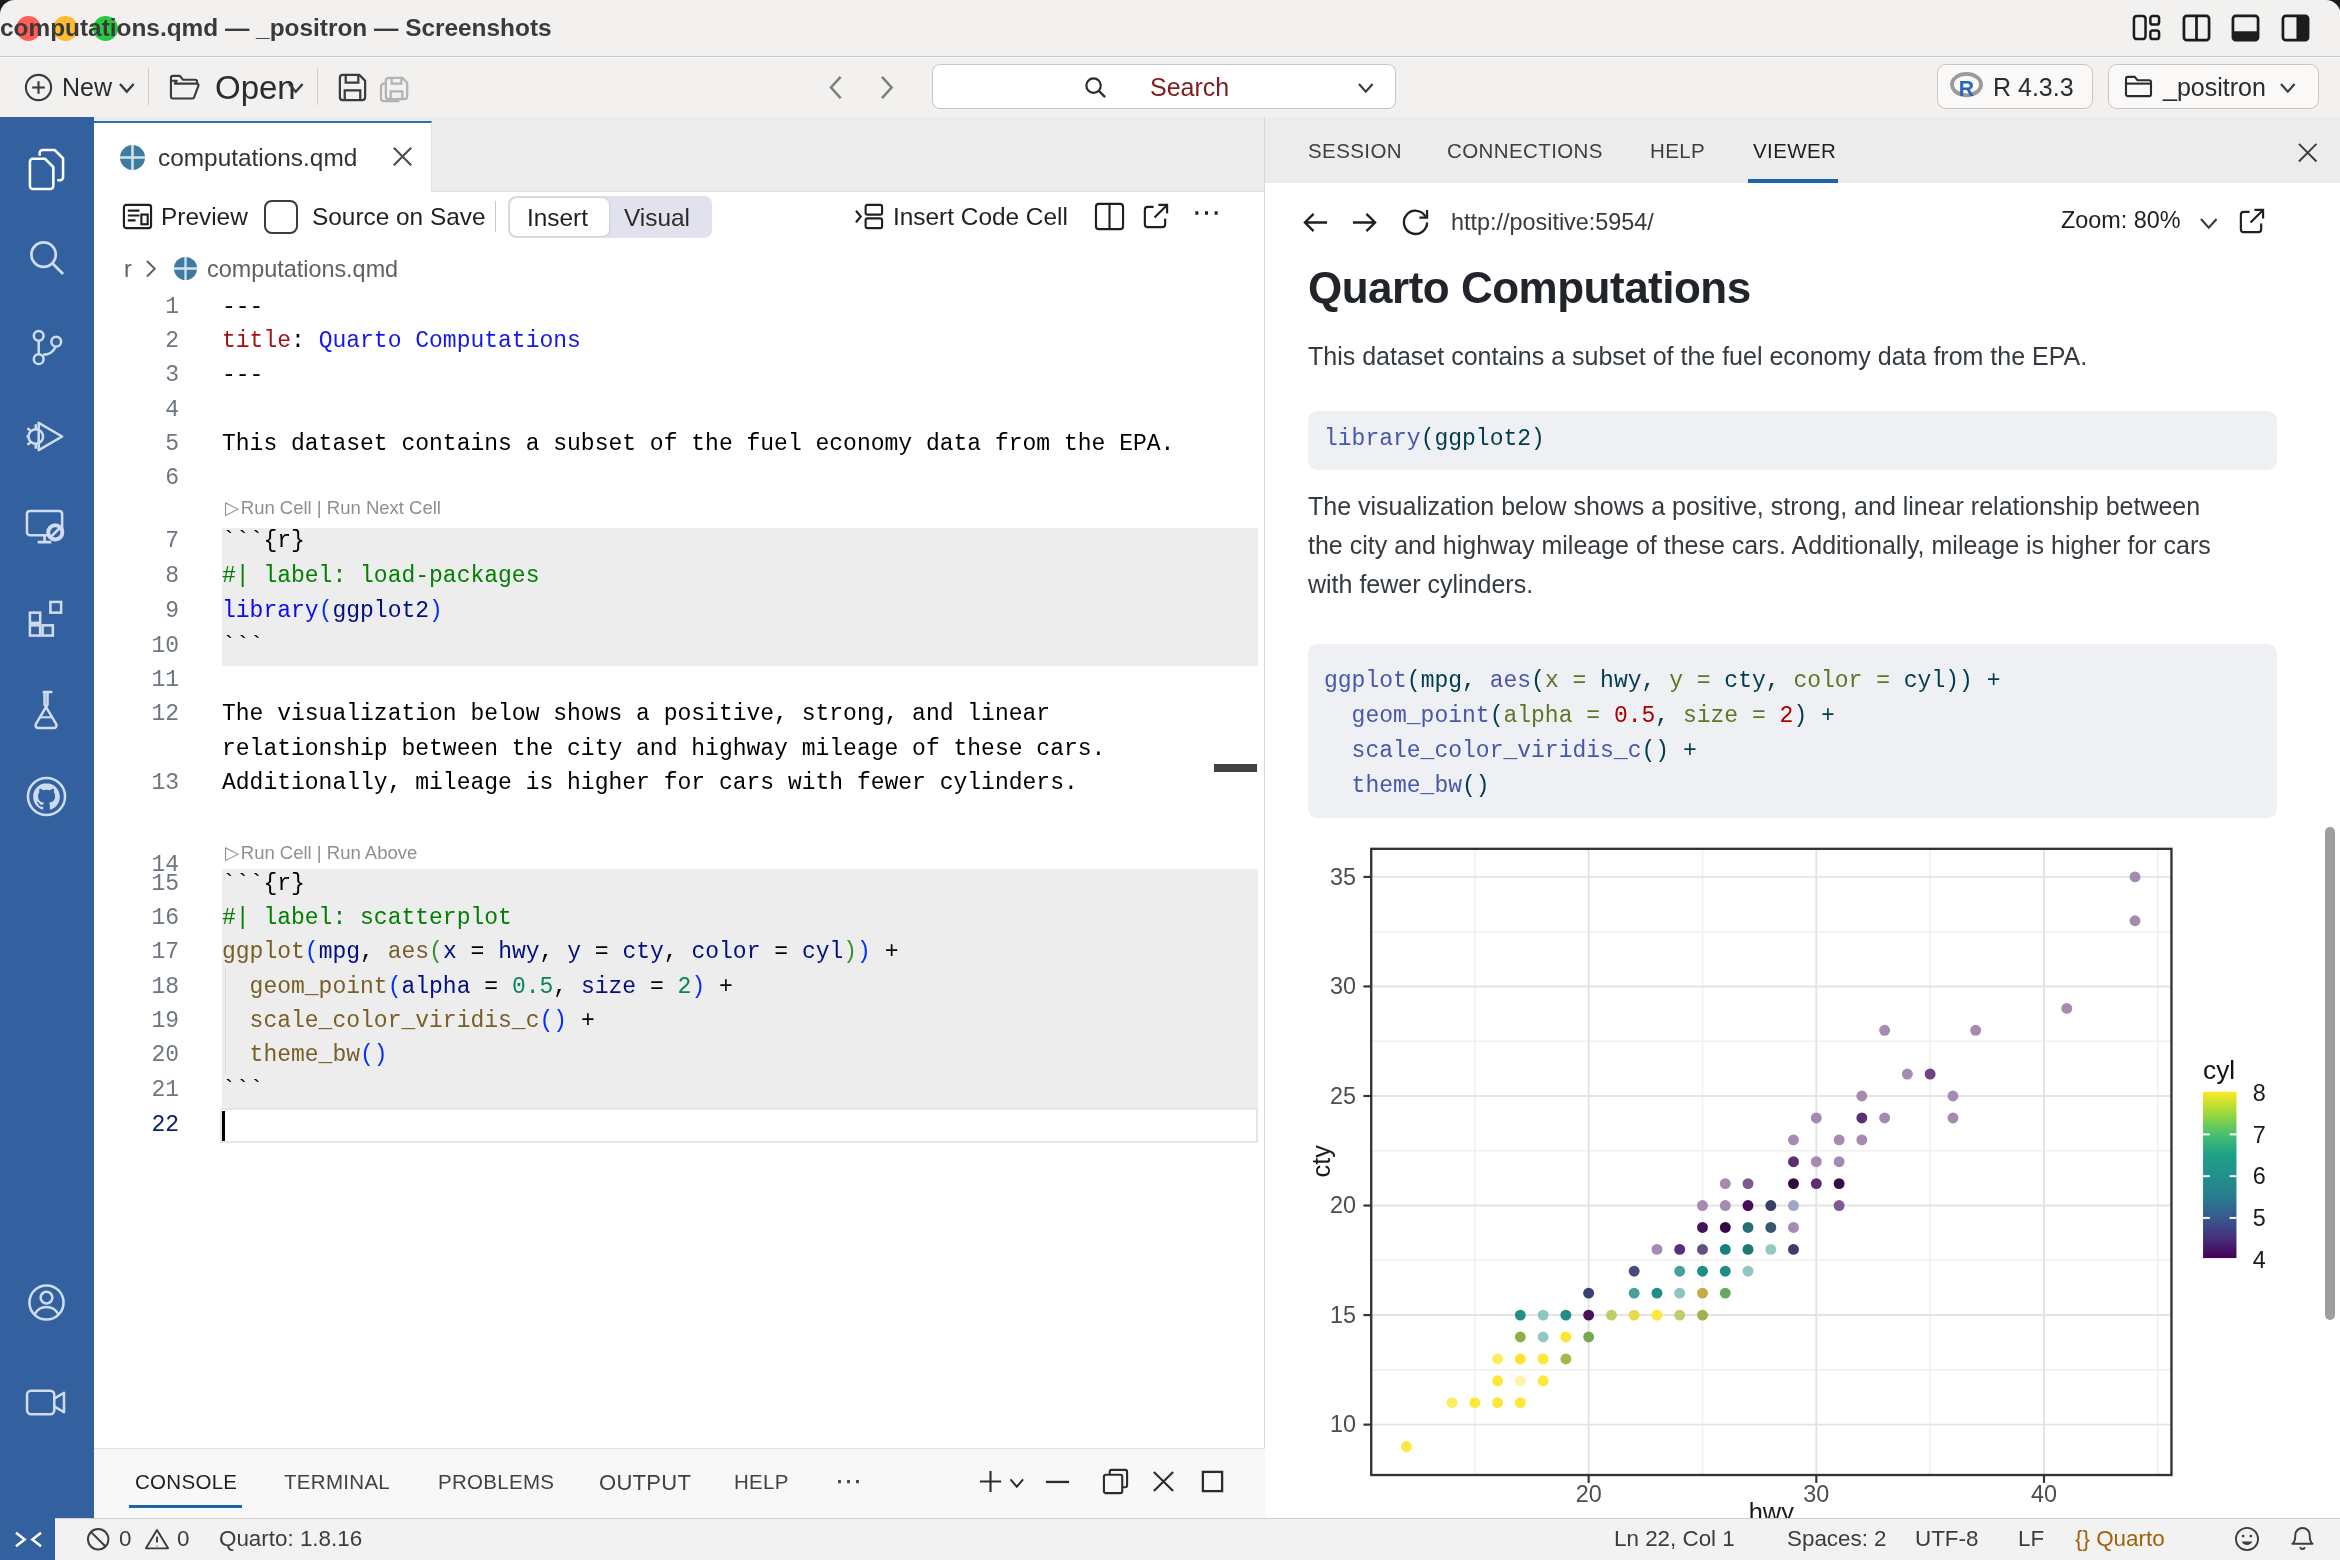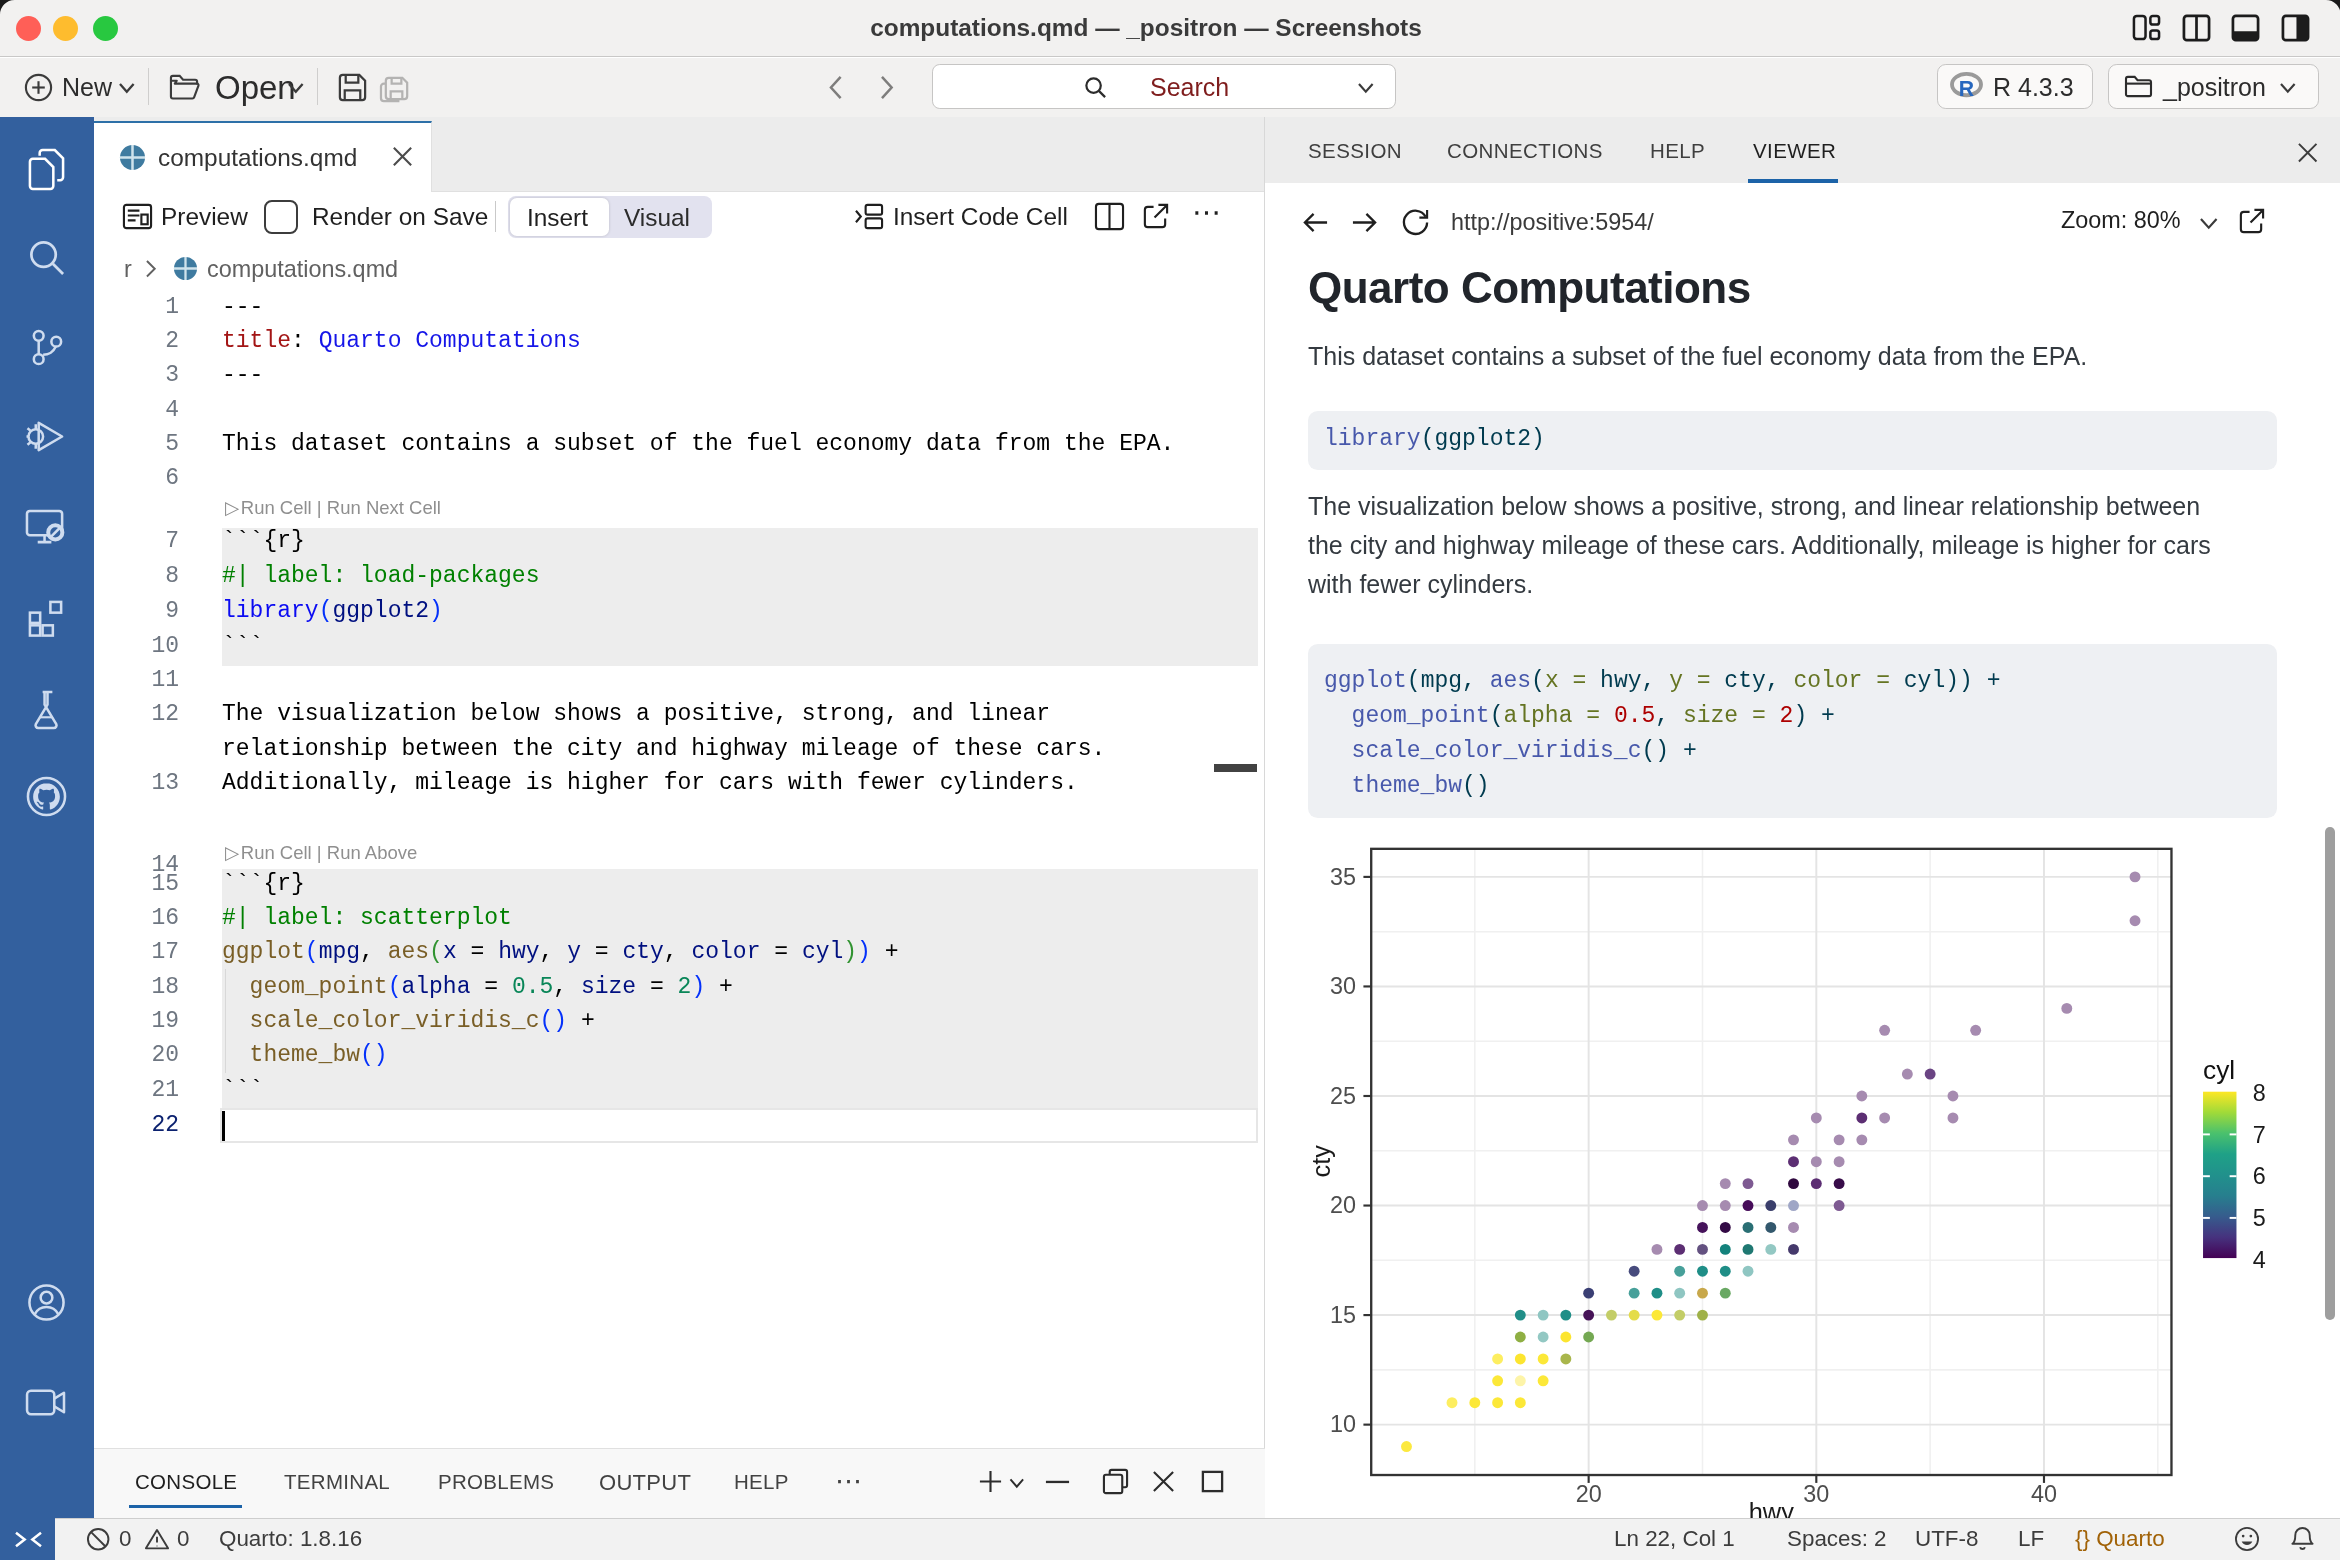--- a/index.html
+++ b/index.html
@@ -14,21 +14,21 @@
 .vf{color:#4758AB}.vp{color:#003B4F}.va{color:#657422}.vn{color:#AD0000}
 
 </style></head>
 <body>
 <div id="page">
 
 <div class="abs" id="titlebar" style="left:0;top:0;width:2341px;height:57px;background:#f2f1f0;border-bottom:1px solid #c9c8c7"></div>
 <div class="abs" style="left:15.6px;top:15.6px;width:25px;height:25px;border-radius:12.7px;background:#ff5f57"></div>
 <div class="abs" style="left:53px;top:15.6px;width:25px;height:25px;border-radius:12.7px;background:#febc2e"></div>
 <div class="abs" style="left:93px;top:15.6px;width:25px;height:25px;border-radius:12.7px;background:#28c840"></div>
-<div class="abs" style="left:0;top:7.8px;width:2292px;height:39px;text-align:center;font-size:24.4px;font-weight:600;color:#3a3a3a;line-height:39px">computations.qmd — _positron — Screenshots</div>
+<div class="abs" style="left:0;top:7.8px;width:2292px;height:39px;text-align:left;font-size:24.4px;font-weight:600;color:#3a3a3a;line-height:39px">computations.qmd — _positron — Screenshots</div>
 <svg class="abs" style="left:2132px;top:12.7px" width="29" height="29" viewBox="0 0 30 30" fill="none" stroke="#1c1c1c" stroke-width="2.6">
       <rect x="2" y="3" width="12" height="24" rx="3"></rect>
       <rect x="19" y="3" width="9" height="9" rx="2.5"></rect>
       <rect x="19" y="18" width="9" height="9" rx="2.5"></rect>
     </svg>
 <svg class="abs" style="left:2182px;top:12.7px" width="29" height="29" viewBox="0 0 30 30" fill="none" stroke="#1c1c1c" stroke-width="2.8">
       <rect x="2" y="3" width="26" height="25" rx="3"></rect>
       <line x1="15" y1="3" x2="15" y2="28"></line>
     </svg>
 <svg class="abs" style="left:2231px;top:12.7px" width="29" height="29" viewBox="0 0 30 30">
@@ -176,21 +176,21 @@
       <path d="M4 4 L22 22 M22 4 L4 22"></path>
     </svg>
 
 <svg class="abs" style="left:122px;top:201px" width="31" height="31" viewBox="0 0 32 32" fill="none" stroke="#1f1f1f" stroke-width="2.2">
       <rect x="2" y="4" width="28" height="24" rx="2.5"></rect>
       <path d="M6 10 h12 M6 15 h12 M6 20 h8"></path>
       <rect x="20" y="14" width="6.5" height="10"></rect>
     </svg>
 <div class="abs" style="left:161px;top:201px;font-size:24.4px;color:#1f1f1f;line-height:31px">Preview</div>
 <div class="abs" style="left:264px;top:200px;width:34px;height:34px;border:2.4px solid #3c3c3c;border-radius:7.8px;background:#fff"></div>
-<div class="abs" style="left:312px;top:201px;font-size:24.4px;color:#1f1f1f;line-height:31px">Render on Save</div>
+<div class="abs" style="left:312px;top:201px;font-size:24.4px;color:#1f1f1f;line-height:31px">Source on Save</div>
 <div class="abs" style="left:495px;top:201px;width:1px;height:31px;background:#c9c9c9"></div>
 <div class="abs" style="left:508px;top:196px;width:204px;height:42px;background:#e2e2ef;border-radius:7.8px"></div>
 <div class="abs" style="left:510px;top:198px;width:99px;height:38px;background:#fff;border-radius:6.8px;box-shadow:0 0 2.9px rgba(0,0,0,.18)"></div>
 <div class="abs" style="left:527px;top:202px;font-size:24.4px;color:#1f1f1f;line-height:31px">Insert</div>
 <div class="abs" style="left:624px;top:202px;font-size:24.4px;color:#2c2c2c;line-height:31px">Visual</div>
 <svg class="abs" style="left:854px;top:202px" width="31" height="29" viewBox="0 0 32 30" fill="none" stroke="#1f1f1f" stroke-width="2.2">
       <path d="M2 9 l5 6 -5 6"></path>
       <rect x="12" y="3" width="17" height="10" rx="2"></rect>
       <rect x="12" y="17" width="17" height="10" rx="2"></rect>
     </svg>

